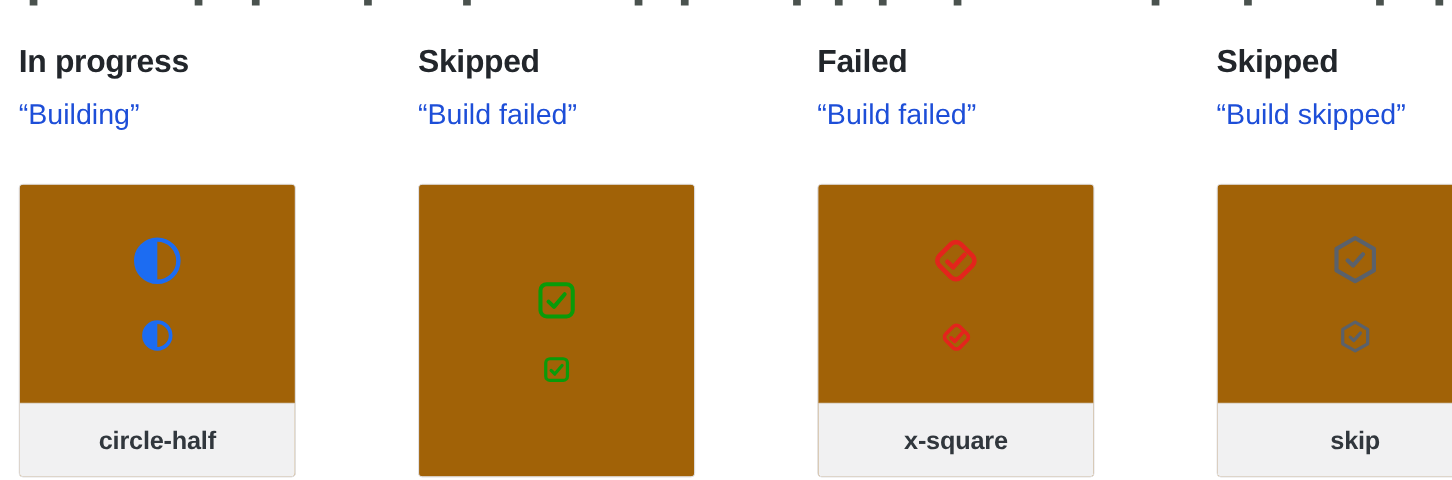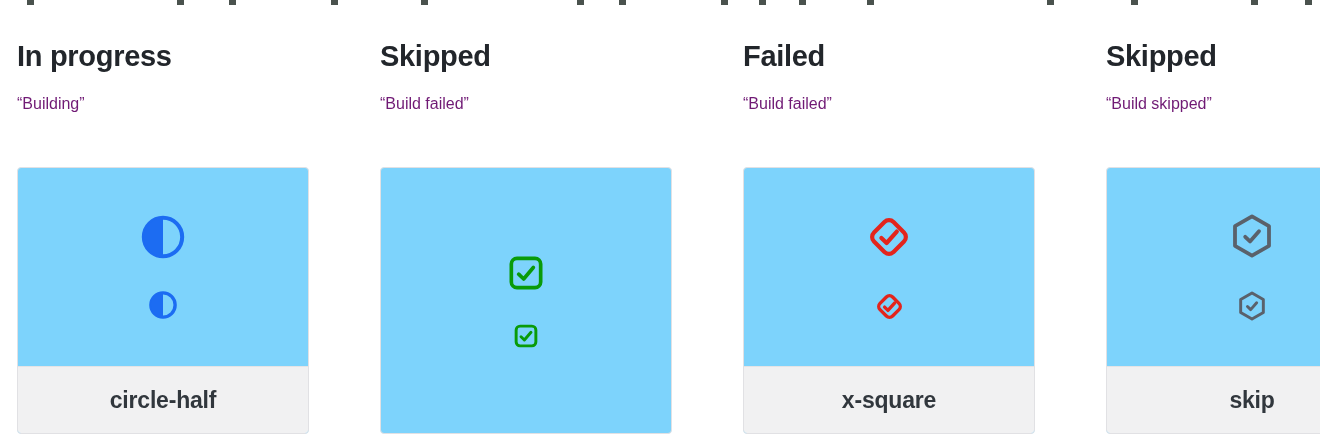--- a/index.html
+++ b/index.html
@@ -24,29 +24,29 @@
   }
   .column{width:292px;flex:0 0 292px;display:flex;flex-direction:column;}
   .heading{
     margin:38px 0 0 0;
     font-size:29px;line-height:36px;
     font-weight:700;letter-spacing:-0.3px;
     color:#22262b;
   }
   .subtitle{
     margin:16px 0 0 0;
-    font-size:16px;line-height:28px;
+    font-size:26px;line-height:28px;
     font-weight:400;
-    color:#701a75;
+    color:#1d4ed8;
   }
   .card{
     box-sizing:border-box;
     margin-top:49px;
-    width:292px;height:267px;
-    background:#7dd3fc;
+    width:252px;height:267px;
+    background:#a16207;
     border:1px solid #e1e1e4;
     border-radius:4px;
     display:flex;flex-direction:column;
   }
   .icon-area{
     flex:1 1 auto;
     display:flex;flex-direction:column;
     align-items:center;justify-content:center;
     gap:30px;
   }

